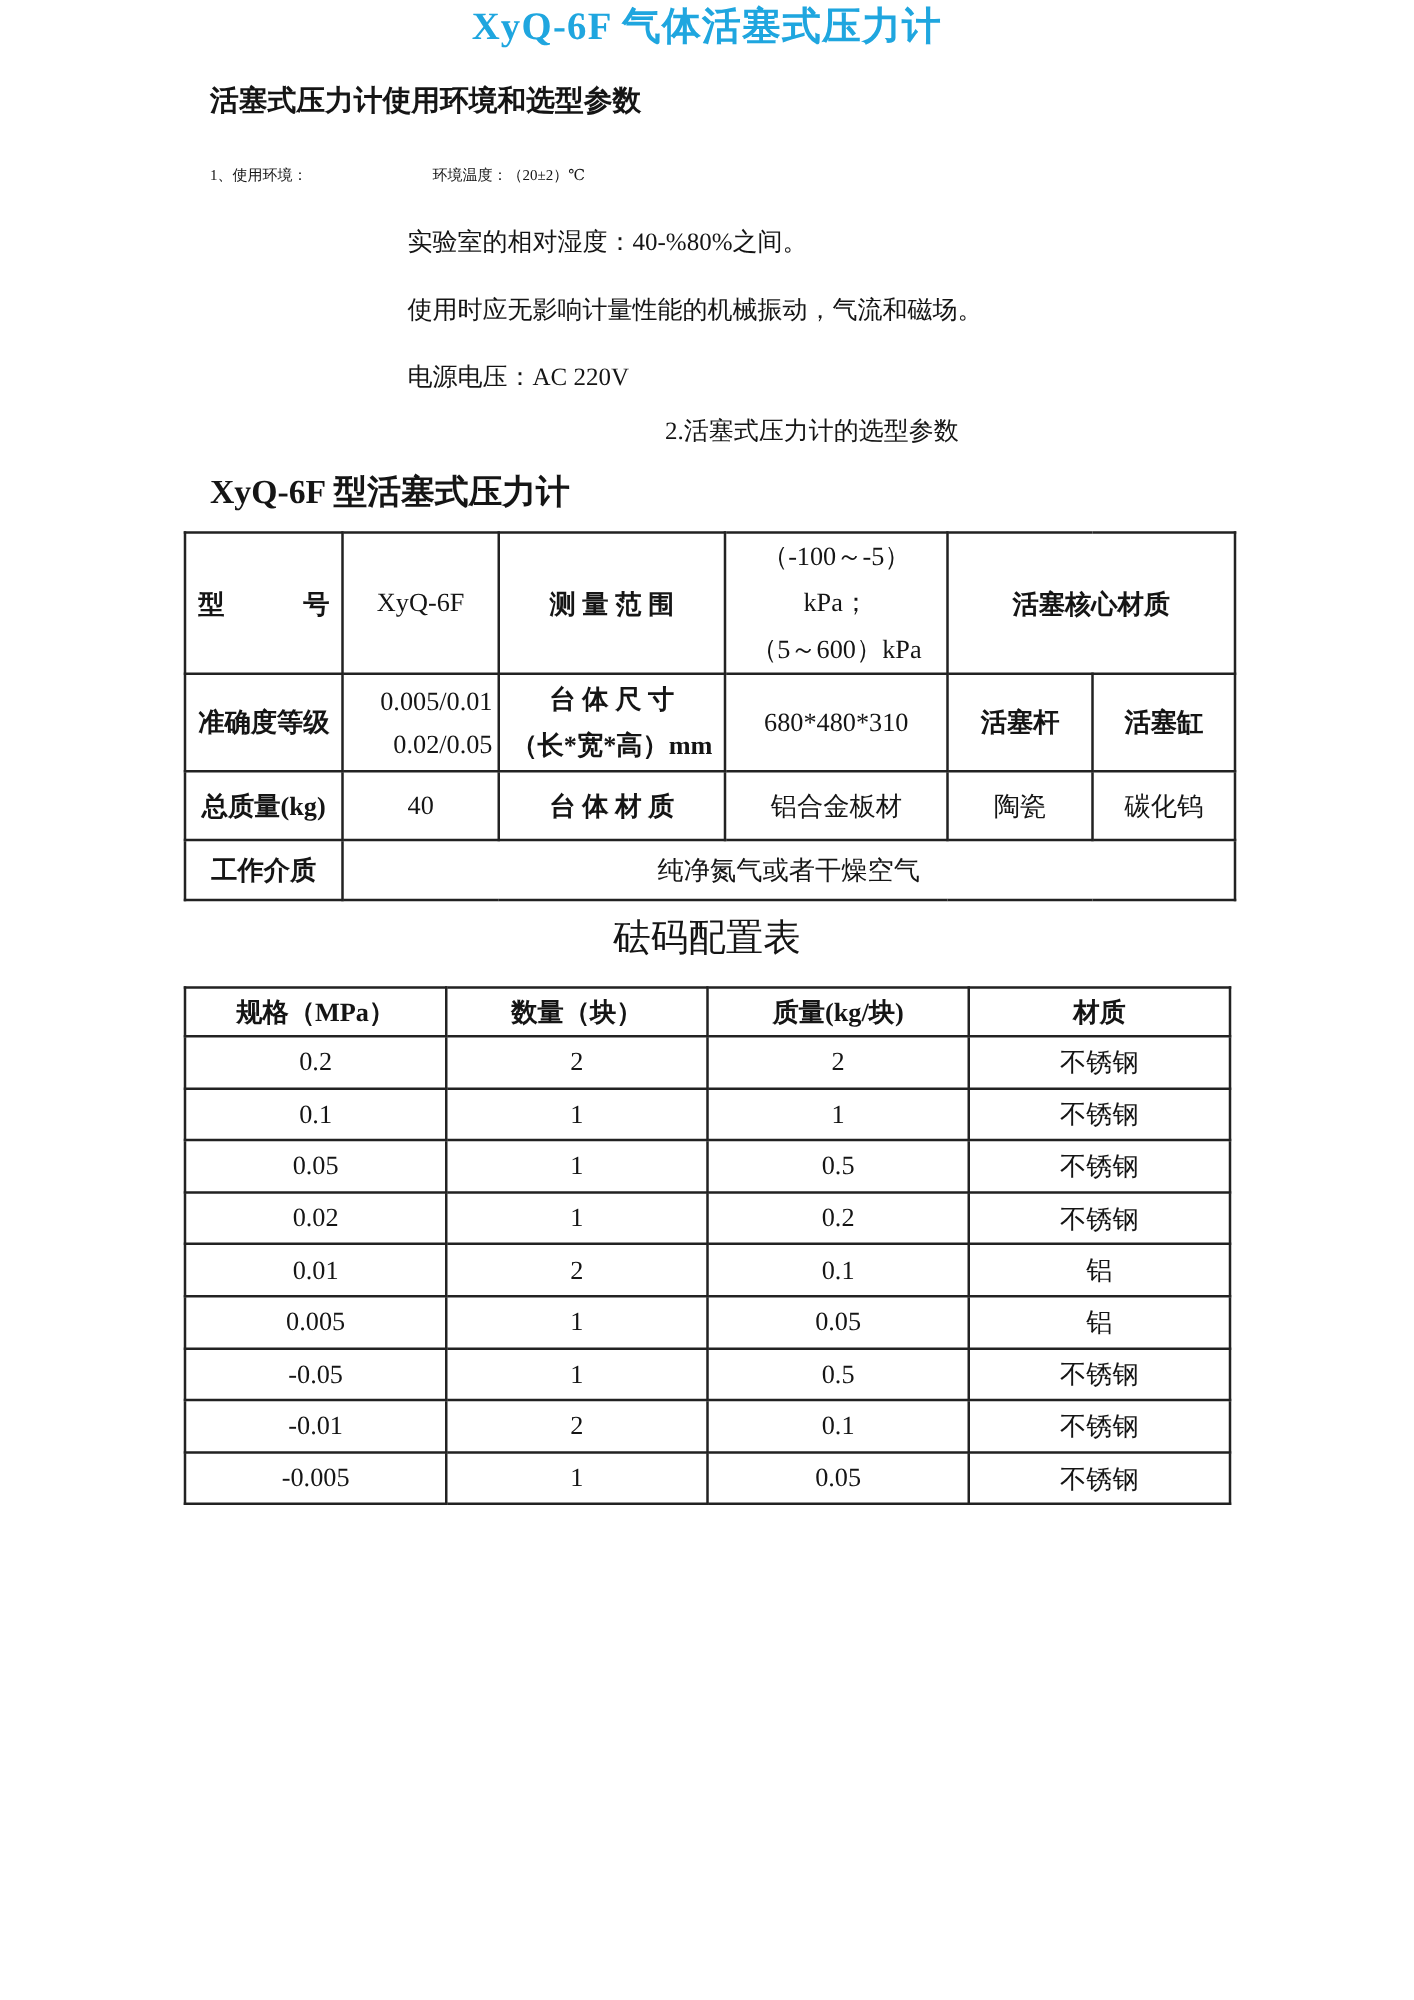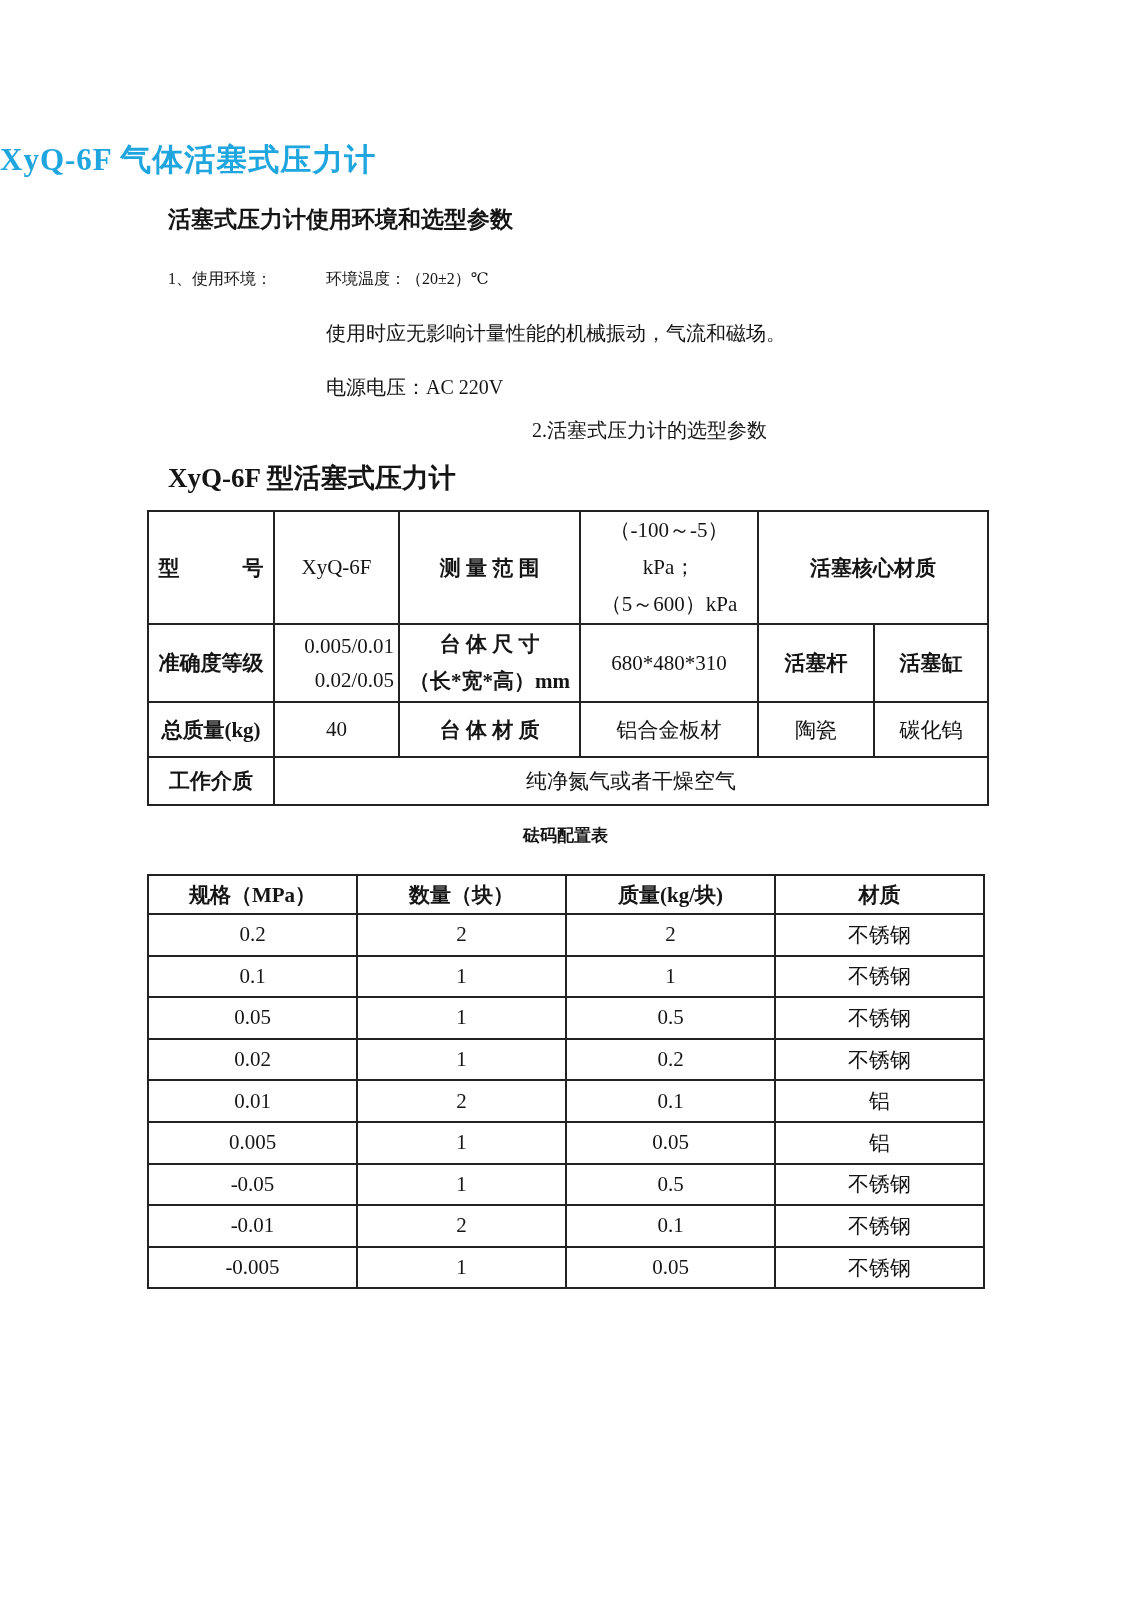--- a/index.html
+++ b/index.html
@@ -7,33 +7,34 @@
     width: 1131px; height: 1600px;
     margin: 0 auto;
     background: #ffffff;
     color: #151515;
     font-family: "Liberation Serif", "DejaVu Serif", serif;
     position: relative;
     overflow: hidden;
     box-sizing: border-box;
   }
   .doc-title {
-    margin: 0; padding-top: 139px;
+    margin: 0; 
+    text-align: center;
     font-size: 31px; font-weight: bold;
     color: #1fa6df;
     letter-spacing: 1px;
   }
   .sec1-heading {
     margin: 23px 0 0 168px;
     font-size: 23px; font-weight: bold;
   }
   .env-row {
     display: flex;
     margin: 31px 0 0 168px;
-    font-size: 16px; line-height: 26px;
+    font-size: 12px; line-height: 26px; gap: 20px;
   }
   .env-label { width: 158px; flex: 0 0 158px; }
   .env-line {
     margin: 28px 0 0 326px;
     font-size: 20px; line-height: 26px;
   }
   .sec2-label {
     margin: 17px 0 0 168px;
     font-size: 20px; line-height: 26px; text-align: center;
   }
@@ -54,39 +55,40 @@
   .spec-table .r1 td { height: 80px; }
   .spec-table .r2 td { height: 76px; }
   .spec-table .r3 td { height: 53px; }
   .spec-table .r4 td { height: 46px; }
   .lbl { font-weight: bold; }
   .two-line div { line-height: 37px; }
   .two-line-tight div { line-height: 34px; text-align: right; }
   .weights-title {
     margin: 14px 0 0 0;
     text-align: center;
-    font-size: 17px; font-weight: bold; line-height: 32px;
+    font-size: 30px; font-weight: normal; line-height: 32px;
   }
   .weights-table { margin: 22px 0 0 147px; width: 836px; }
   .weights-table th { height: 37px; font-weight: bold; }
   .weights-table td { height: 39.6px; }
 </style>
 </head>
 <body>
 
 <div class="page">
 
   <h1 class="doc-title">XyQ-6F 气体活塞式压力计</h1>
 
   <h2 class="sec1-heading">活塞式压力计使用环境和选型参数</h2>
 
   <div class="env-row">
     <span class="env-label">1、使用环境：</span>
     <span>环境温度：（20±2）℃</span>
   </div>
+  <p class="env-line">实验室的相对湿度：40-%80%之间。</p>
   <p class="env-line">使用时应无影响计量性能的机械振动，气流和磁场。</p>
   <p class="env-line">电源电压：AC 220V</p>
 
   <p class="sec2-label">2.活塞式压力计的选型参数</p>
 
   <h2 class="spec-heading">XyQ-6F 型活塞式压力计</h2>
 
   <table class="spec-table">
     <colgroup>
       <col style="width:126px">

